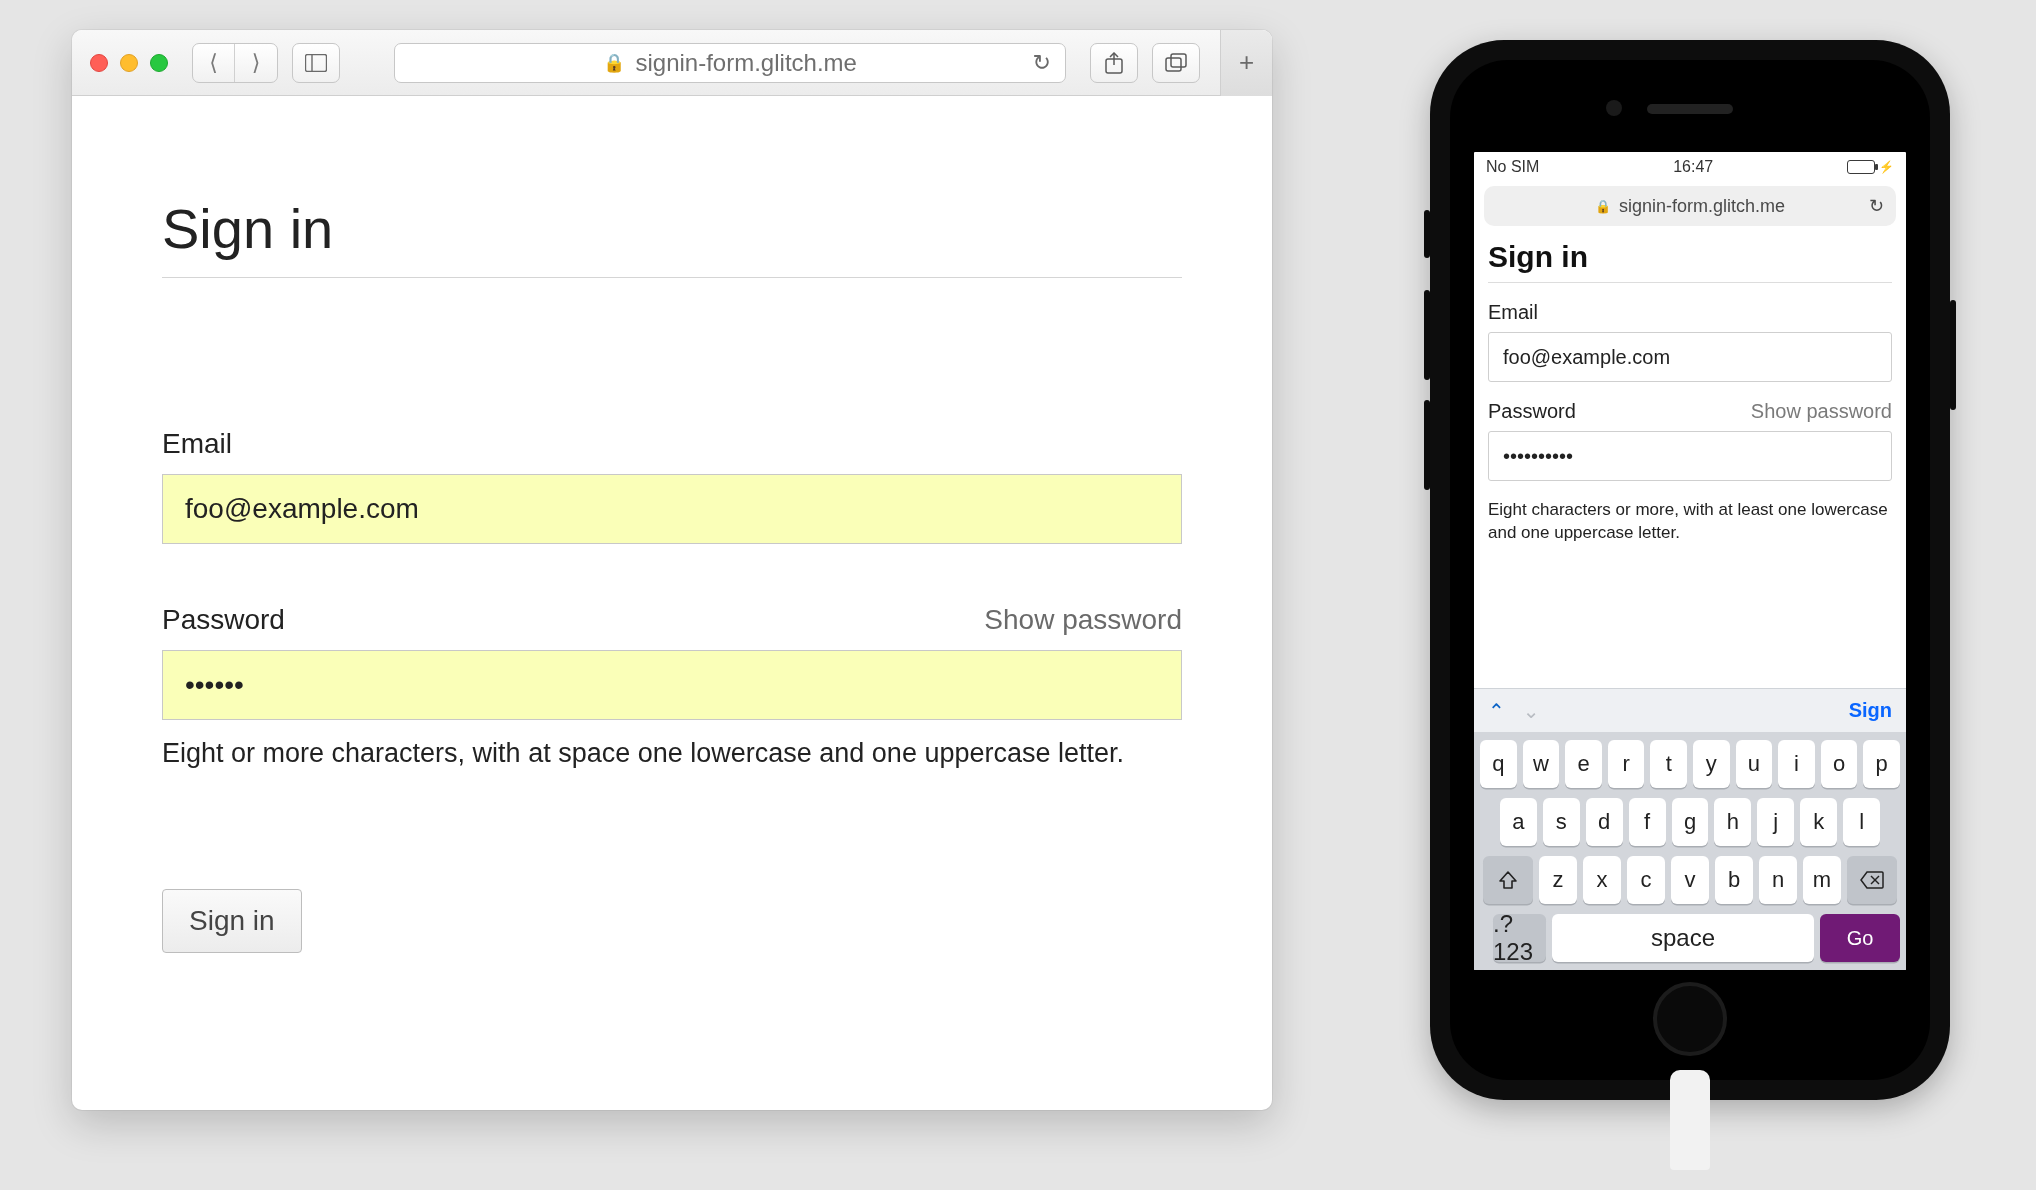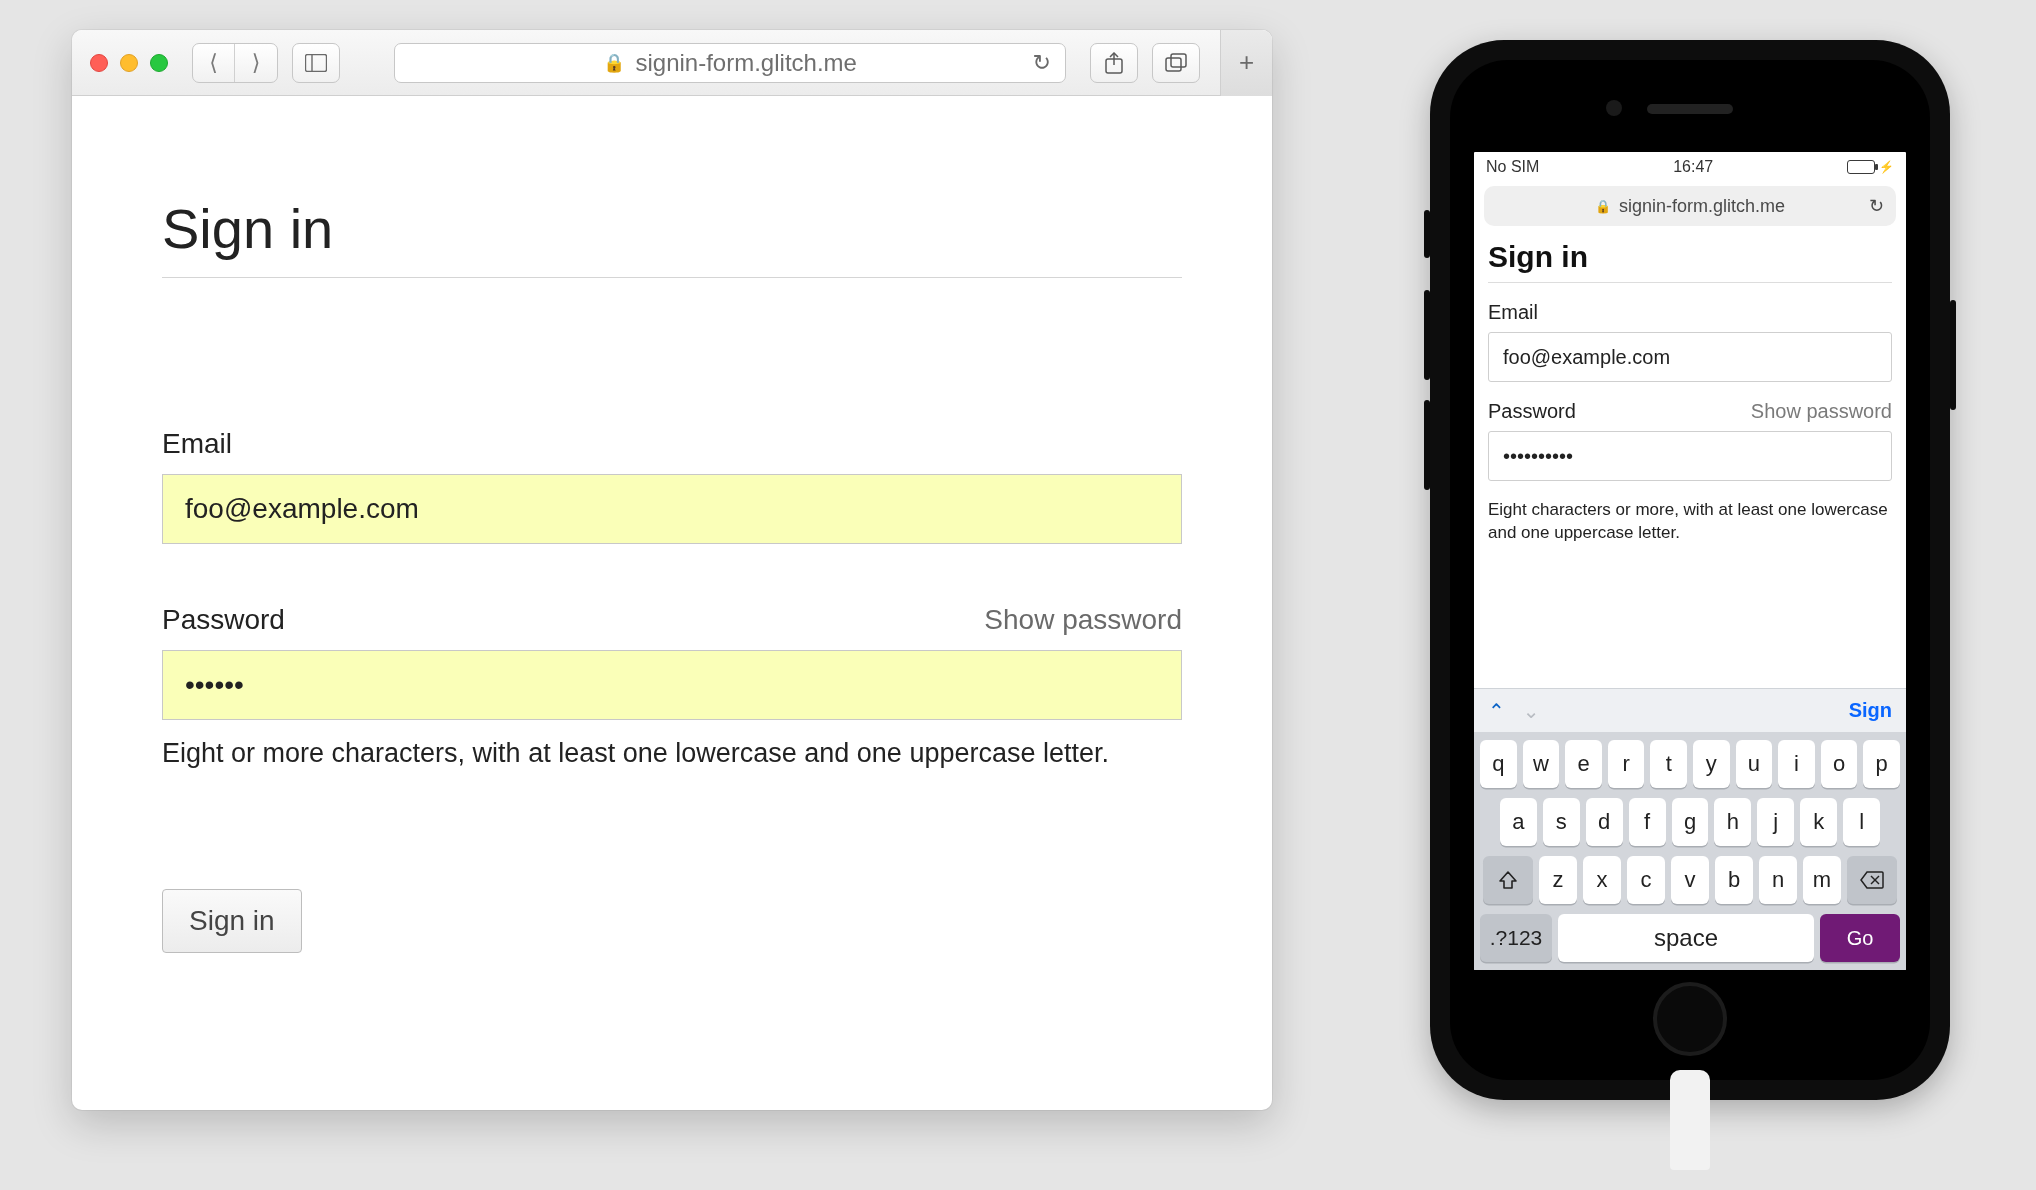--- a/index.html
+++ b/index.html
@@ -226,21 +226,21 @@
       height:48px; display:flex; align-items:center; justify-content:center;
       font-size:22px; color:#222;
     }
     .key.fn{background:#c0c4ca;color:#222;}
     .key.go{background:#701a75;color:#fff;font-size:20px;}
     .row1 .key{width:38px;}
     .row2{padding:0 20px;}
     .row2 .key{width:38px;}
     .row3 .key{width:38px;}
     .row3 .shift,.row3 .bksp{width:50px;}
-    .row4 .numkey{width:72px;font-size:21px;}
+    .row4 .numkey{width:53px;font-size:24px;margin-left:13px;}
     .row4 .space{flex:1;font-size:24px;}
     .row4 .go{width:80px;}
     .bksp svg{width:24px;height:18px;}
   </style>
 </head>
 <body>
 
 <div class="safari-window">
   <div class="safari-toolbar">
     <div class="traffic-lights">
@@ -290,21 +290,21 @@
       </div>
       <input class="text-input" type="text" value="foo@example.com" style="">
     </div>
 
     <div class="field-block">
       <div class="field-label-row">
         <label class="field-label">Password</label>
         <span class="show-pw">Show password</span>
       </div>
       <input class="text-input" type="text" value="••••••" style="">
-      <div class="hint">Eight or more characters, with at least one lowercase and one uppercase letter.</div>
+      <div class="hint">Eight or more characters, with at space one lowercase and one uppercase letter.</div>
     </div>
 
     <button class="submit-btn">Sign in</button>
   </div>
 </div>
 
 <div class="iphone">
   <div class="iphone-btn-l1"></div>
   <div class="iphone-btn-l2"></div>
   <div class="iphone-btn-l3"></div>

